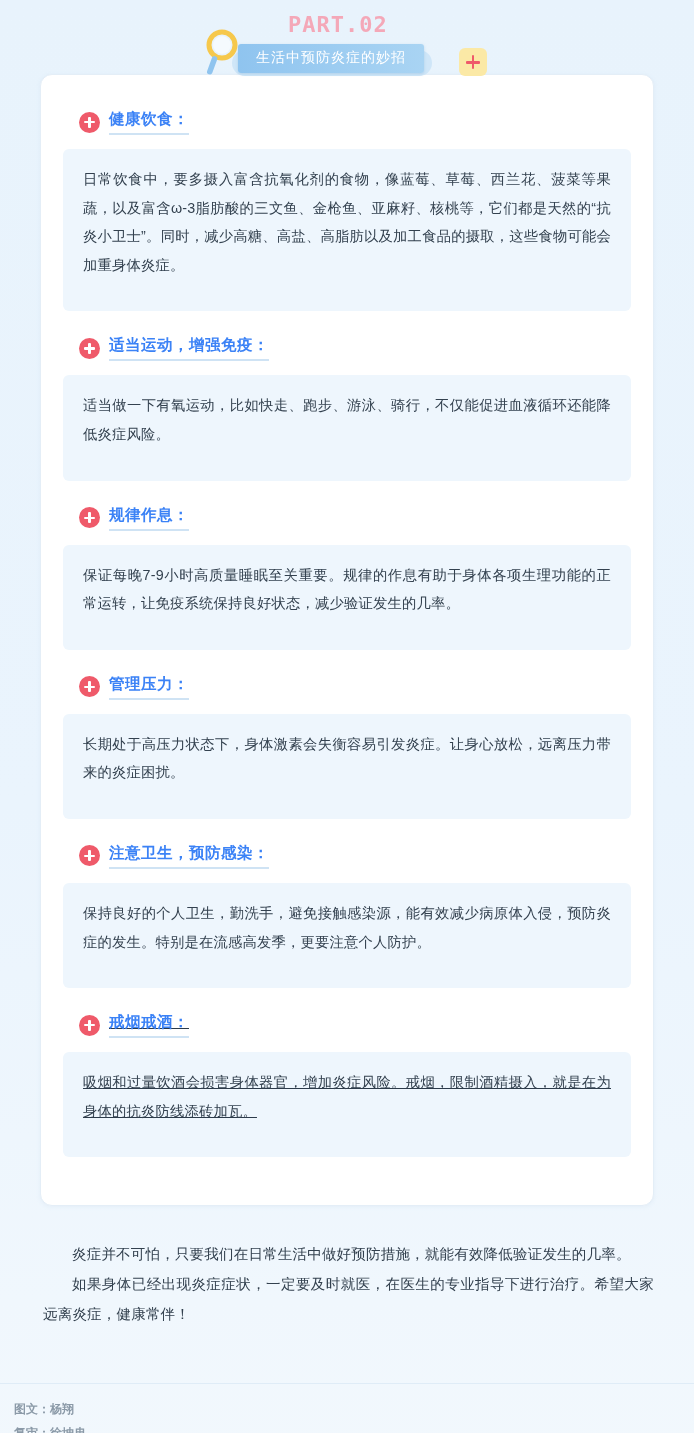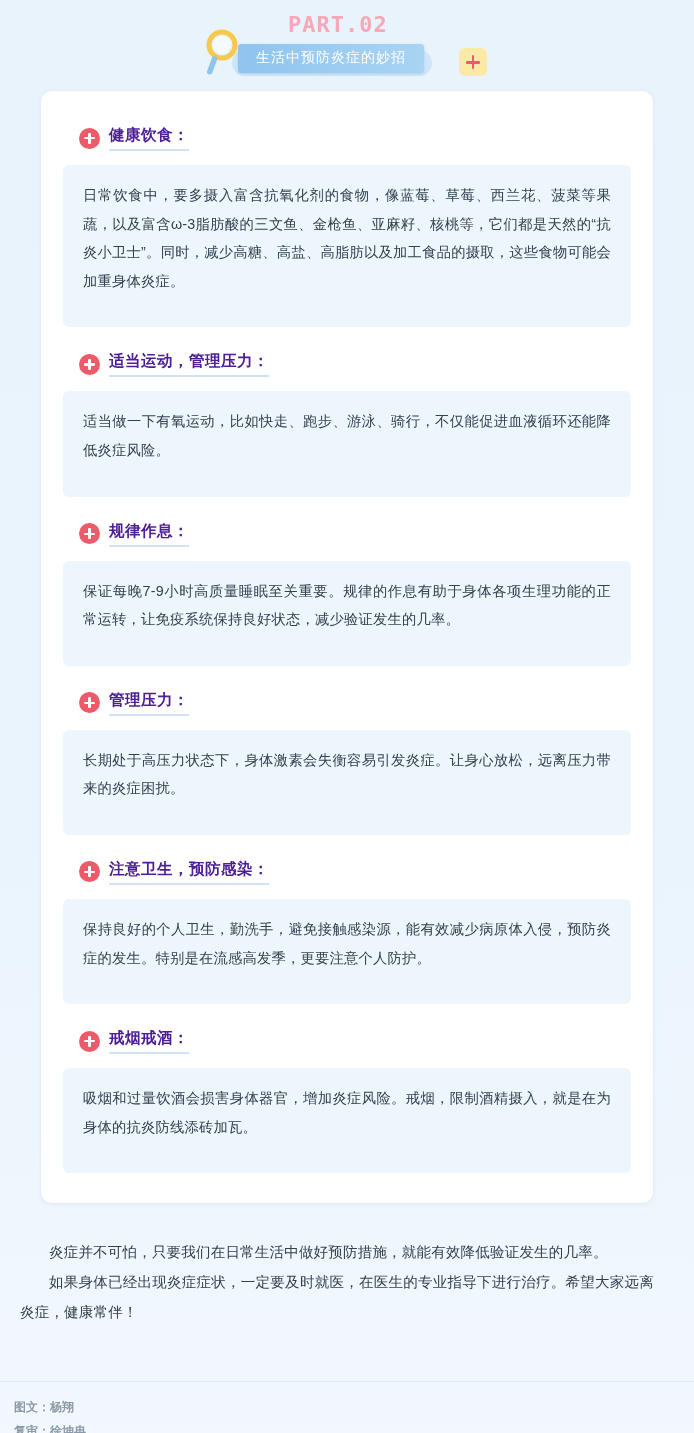--- a/index.html
+++ b/index.html
@@ -9,21 +9,21 @@
     min-height: 1433px;
     background: linear-gradient(180deg, #e8f3fc 0%, #eaf4fd 55%, #f2f8fd 100%);
     font-family: "Liberation Sans", sans-serif;
     color: #2b3a4a;
     position: relative;
   }
 
   
   .banner {
     position: relative;
-    height: 90px;
+    height: 74px;
     text-decoration: underline;
   }
   .part-label {
     position: absolute;
     left: 288px;
     top: 12px;
     font-family: "DejaVu Sans Mono", monospace;
     font-size: 22px;
     font-weight: bold;
     letter-spacing: 1px;
@@ -80,21 +80,21 @@
   
   .card {
     margin: 0 40px;
     background: #ffffff;
     border-radius: 12px;
     border: 1px solid #e4eef7;
     padding: 34px 22px 26px 22px;
     box-shadow: 0 1px 4px rgba(150,185,215,.12);
   }
   .section { margin-bottom: 24px; }
-  .section:last-child { margin-bottom: 4px; }
+  .section:last-child { margin-bottom: 22px; text-decoration: underline; }
 
   .sec-head {
     display: flex;
     align-items: center;
     gap: 9px;
     margin: 0 0 14px 16px;
   }
   .cross-badge {
     width: 21px; height: 21px;
     border-radius: 50%;
@@ -105,39 +105,39 @@
   .cross-badge i {
     position: absolute;
     background: #fff;
     border-radius: 1px;
   }
   .cross-badge i.h { left: 5px; top: 9.6px; width: 11px; height: 2.2px; }
   .cross-badge i.v { left: 9.4px; top: 5px; width: 2.2px; height: 11px; }
   .sec-title {
     font-size: 15.5px;
     font-weight: bold;
-    color: #4c1d95;
+    color: #3b82f6;
     letter-spacing: .5px;
     border-bottom: 2px solid #cfe3f4;
     padding-bottom: 3px;
   }
   .sec-body {
     background: #eef6fd;
     border-radius: 6px;
     padding: 16px 20px 32px 20px;
     font-size: 14.3px;
     line-height: 2.0;
     color: #33414f;
     letter-spacing: .2px;
     text-align: justify;
   }
 
   
   .closing {
-    margin: 34px 40px 0 20px;
+    margin: 34px 40px 0 43px;
     font-size: 14.5px;
     line-height: 2.05;
     color: #33414f;
     letter-spacing: .2px;
     text-align: justify;
   }
   .closing p { margin: 0; text-indent: 2em; }
 
   
   .credits {
@@ -189,21 +189,21 @@
     </div>
     <div class="sec-body">日常饮食中，要多摄入富含抗氧化剂的食物，像蓝莓、草莓、西兰花、菠菜等果蔬，以及富含ω-3脂肪酸的三文鱼、金枪鱼、亚麻籽、核桃等，它们都是天然的“抗炎小卫士”。同时，减少高糖、高盐、高脂肪以及加工食品的摄取，这些食物可能会加重身体炎症。</div>
   </div>
 
   <div class="section">
     <div class="sec-head">
       <span class="cross-badge">
           <i class="h"></i>
           <i class="v"></i>
         </span>
-      <span class="sec-title">适当运动，管理压力：</span>
+      <span class="sec-title">适当运动，增强免疫：</span>
     </div>
     <div class="sec-body">适当做一下有氧运动，比如快走、跑步、游泳、骑行，不仅能促进血液循环还能降低炎症风险。</div>
   </div>
 
   <div class="section">
     <div class="sec-head">
       <span class="cross-badge">
           <i class="h"></i>
           <i class="v"></i>
         </span>

